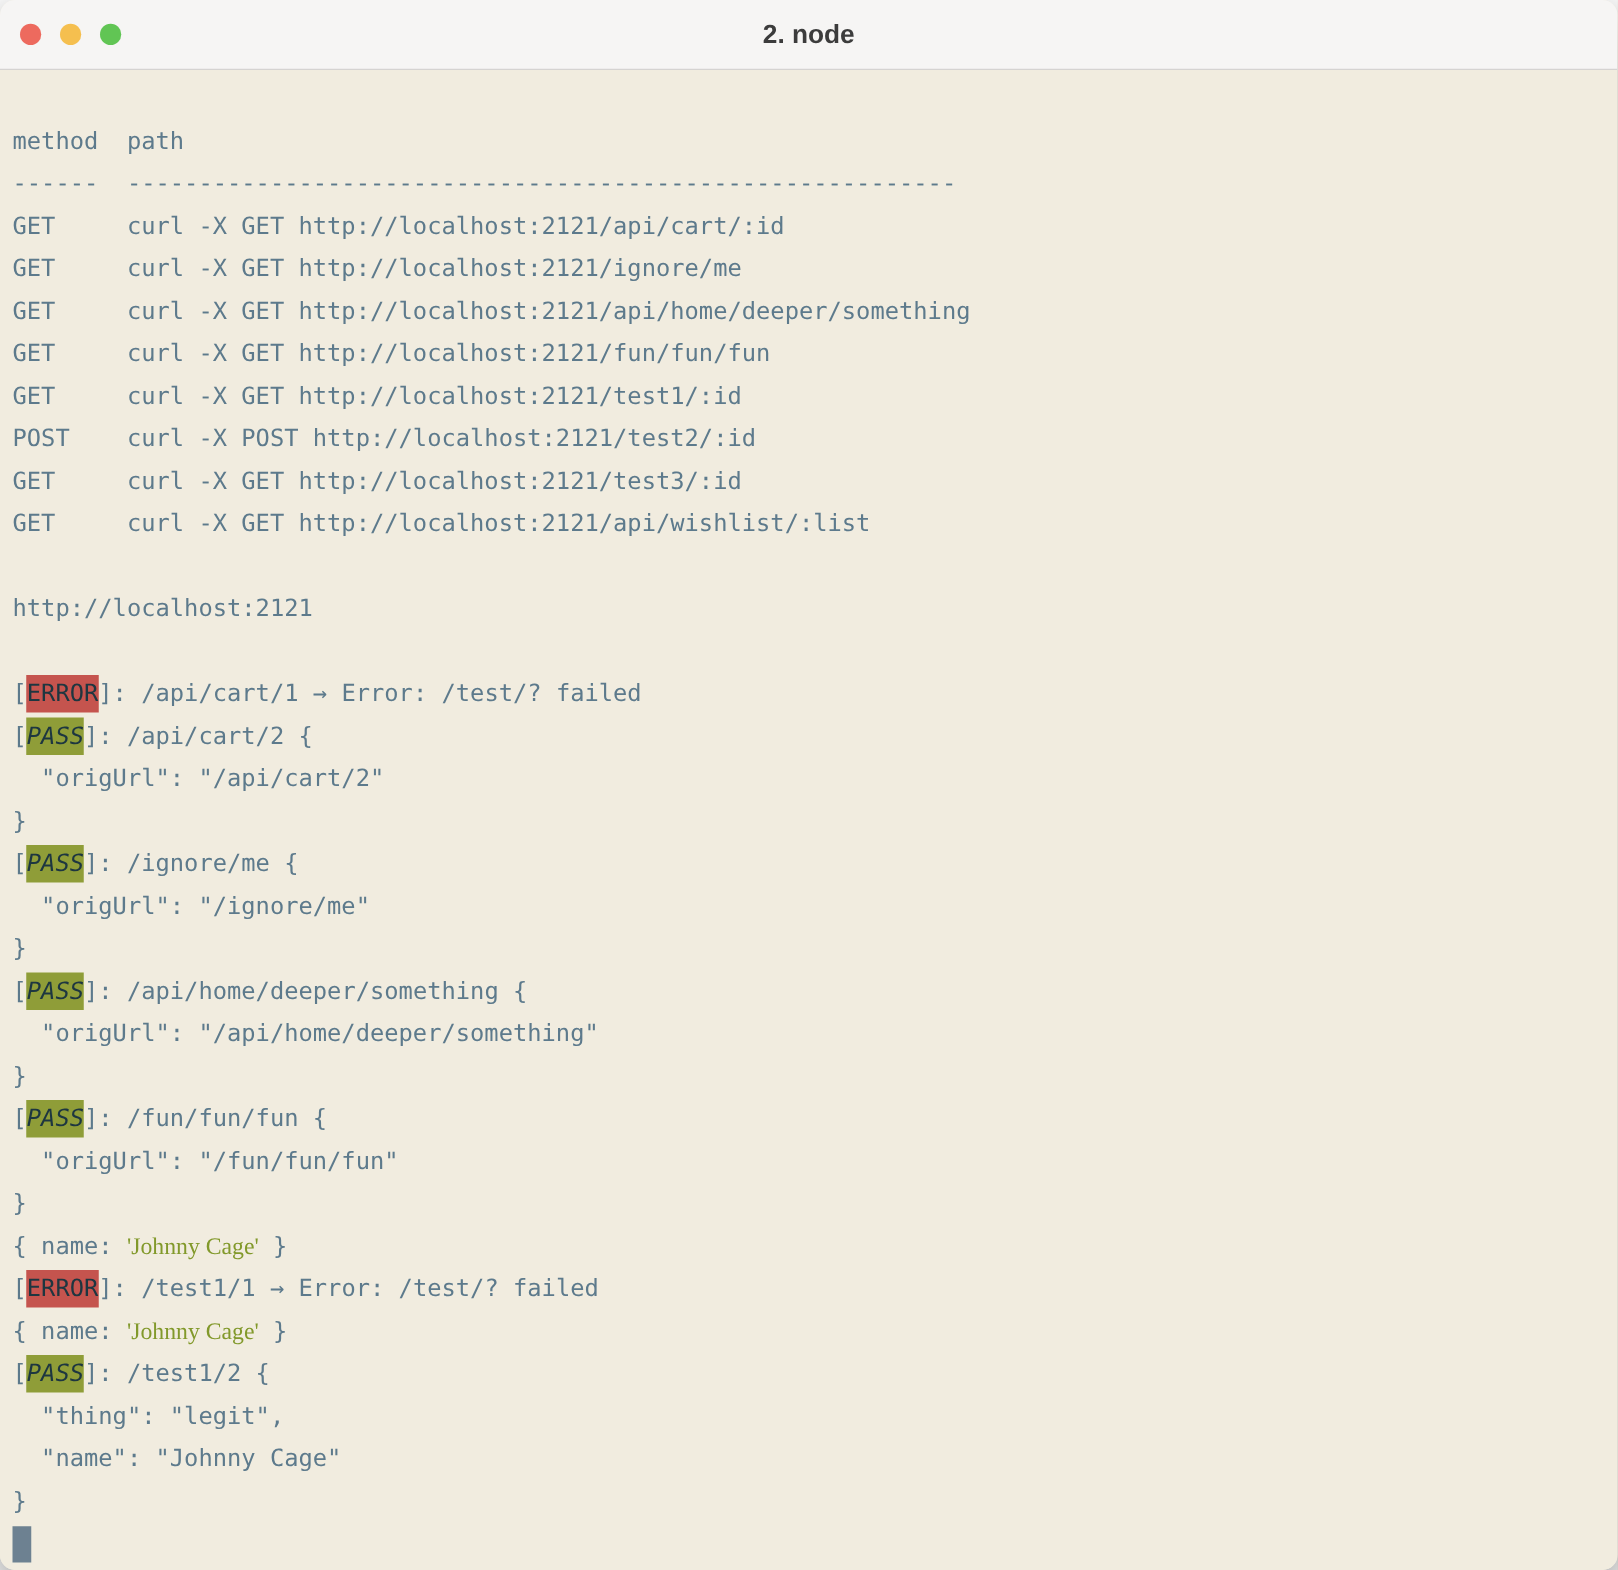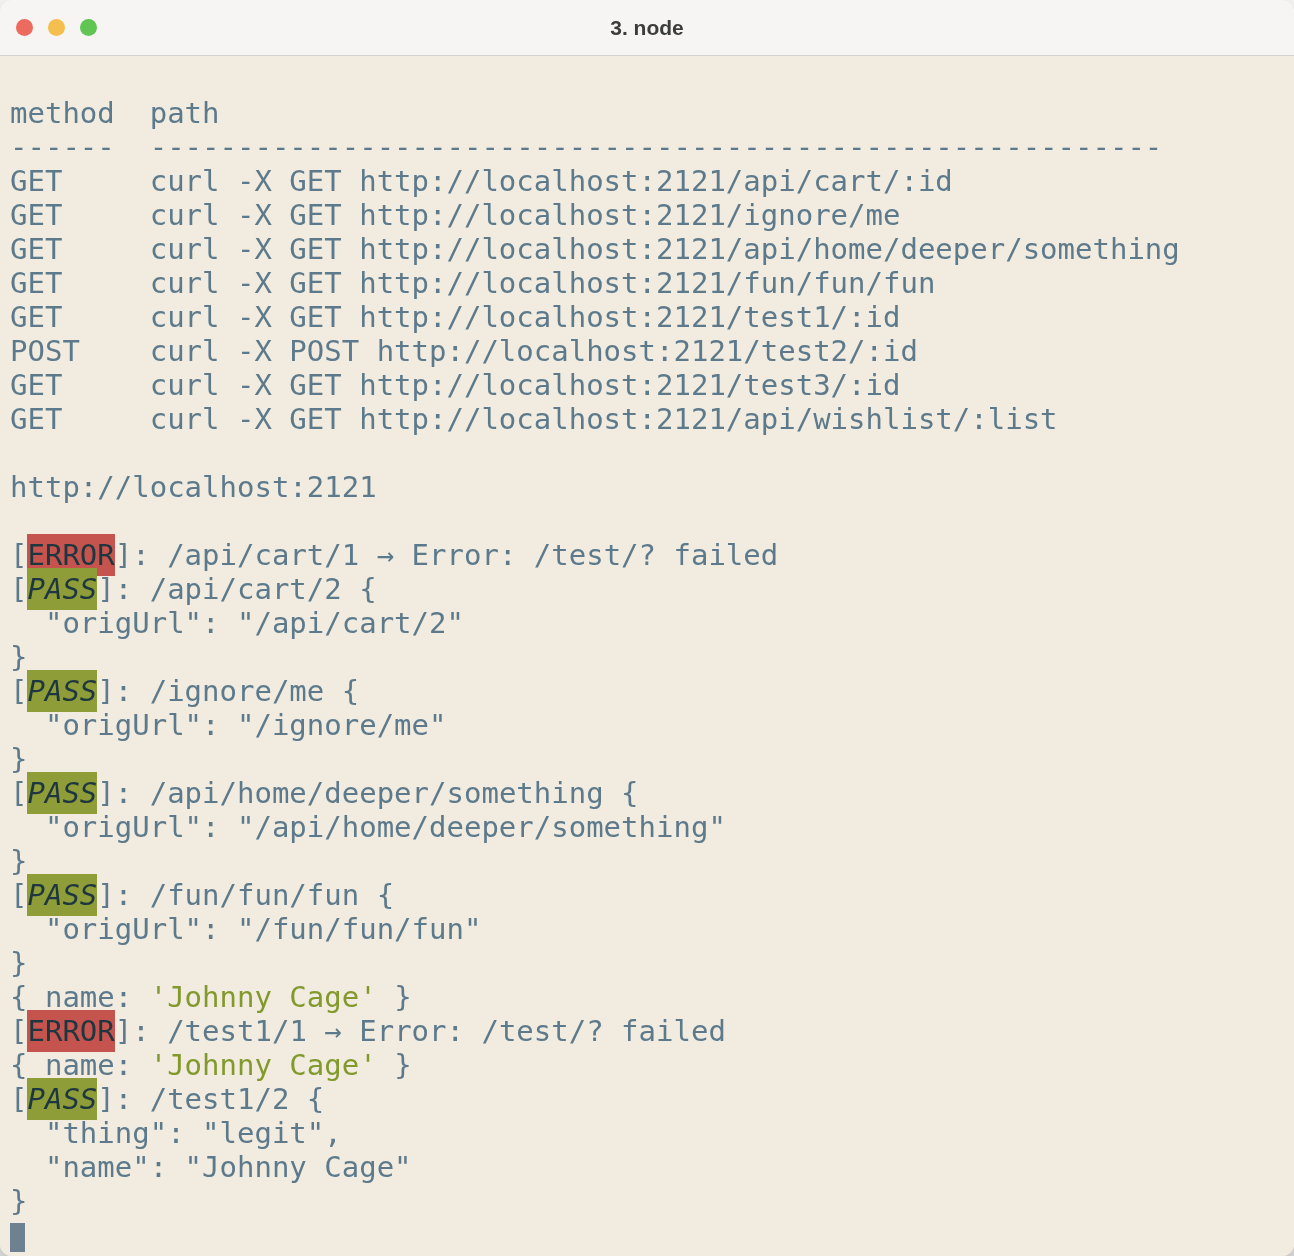--- a/index.html
+++ b/index.html
@@ -39,41 +39,41 @@
   .title{
     position:absolute;left:0;right:0;text-align:center;
     font-size:21px;font-weight:bold;color:var(--title-fg);
     pointer-events:none;
   }
   .terminal{
     height:1200px;
     background:var(--terminal-bg);
     color:var(--terminal-fg);
     font-family:"DejaVu Sans Mono","Liberation Mono",monospace;
-    font-size:29px;
+    font-size:19px;
     line-height:34px;
     padding:40px 10px 0 10px;
     white-space:pre;
     overflow:hidden;
   }
   .line{height:34px;}
   .error-badge{background:var(--error-bg);color:var(--badge-fg);padding:4px 0;}
   .pass-badge{background:var(--pass-bg);color:var(--badge-fg);padding:4px 0;font-style:italic;}
-  .string{color:var(--string-green);}
+  .string{color:var(--string-green);font-family:Liberation Serif, serif;}
   .cursor{
     display:inline-block;width:15px;height:29px;
     background:var(--cursor-color);vertical-align:middle;
   }
 </style>
 </head>
 <body>
 
 <div class="window">
   <div class="titlebar">
     <div class="traffic">
       <button class="light red"></button>
       <button class="light yellow"></button>
       <button class="light green"></button>
     </div>
-    <div class="title">3. node</div>
+    <div class="title">2. node</div>
   </div>
   <div class="terminal" id="term"><div class="line"><span>method  path</span></div><div class="line"><span>------  ----------------------------------------------------------</span></div><div class="line"><span>GET     curl -X GET http://localhost:2121/api/cart/:id</span></div><div class="line"><span>GET     curl -X GET http://localhost:2121/ignore/me</span></div><div class="line"><span>GET     curl -X GET http://localhost:2121/api/home/deeper/something</span></div><div class="line"><span>GET     curl -X GET http://localhost:2121/fun/fun/fun</span></div><div class="line"><span>GET     curl -X GET http://localhost:2121/test1/:id</span></div><div class="line"><span>POST    curl -X POST http://localhost:2121/test2/:id</span></div><div class="line"><span>GET     curl -X GET http://localhost:2121/test3/:id</span></div><div class="line"><span>GET     curl -X GET http://localhost:2121/api/wishlist/:list</span></div><div class="line">&nbsp;</div><div class="line"><span>http://localhost:2121</span></div><div class="line">&nbsp;</div><div class="line"><span>[</span><span class="error-badge">ERROR</span><span>]: /api/cart/1 → Error: /test/? failed</span></div><div class="line"><span>[</span><span class="pass-badge">PASS</span><span>]: /api/cart/2 {</span></div><div class="line"><span>  "origUrl": "/api/cart/2"</span></div><div class="line"><span>}</span></div><div class="line"><span>[</span><span class="pass-badge">PASS</span><span>]: /ignore/me {</span></div><div class="line"><span>  "origUrl": "/ignore/me"</span></div><div class="line"><span>}</span></div><div class="line"><span>[</span><span class="pass-badge">PASS</span><span>]: /api/home/deeper/something {</span></div><div class="line"><span>  "origUrl": "/api/home/deeper/something"</span></div><div class="line"><span>}</span></div><div class="line"><span>[</span><span class="pass-badge">PASS</span><span>]: /fun/fun/fun {</span></div><div class="line"><span>  "origUrl": "/fun/fun/fun"</span></div><div class="line"><span>}</span></div><div class="line"><span>{ name: </span><span class="string">'Johnny Cage'</span><span> }</span></div><div class="line"><span>[</span><span class="error-badge">ERROR</span><span>]: /test1/1 → Error: /test/? failed</span></div><div class="line"><span>{ name: </span><span class="string">'Johnny Cage'</span><span> }</span></div><div class="line"><span>[</span><span class="pass-badge">PASS</span><span>]: /test1/2 {</span></div><div class="line"><span>  "thing": "legit",</span></div><div class="line"><span>  "name": "Johnny Cage"</span></div><div class="line"><span>}</span></div><div class="line"><span class="cursor"></span></div></div>
 </div>
 
 </body></html>

